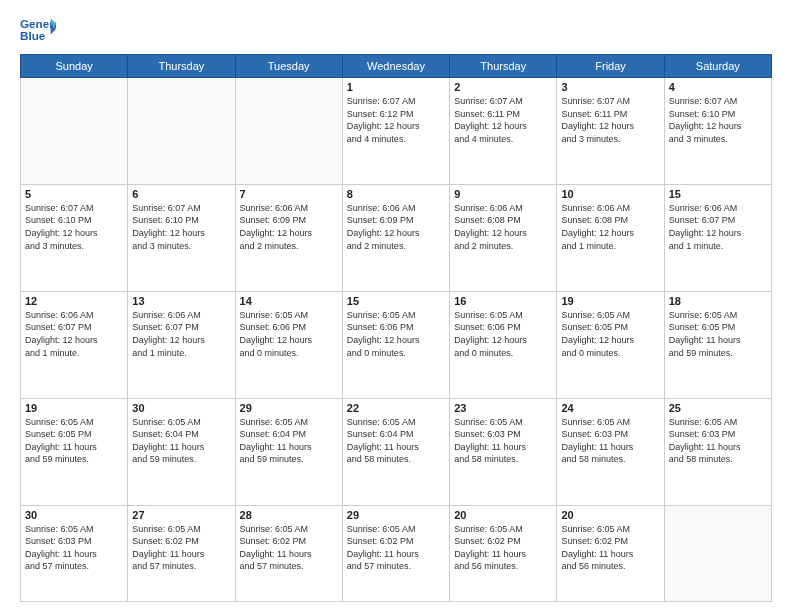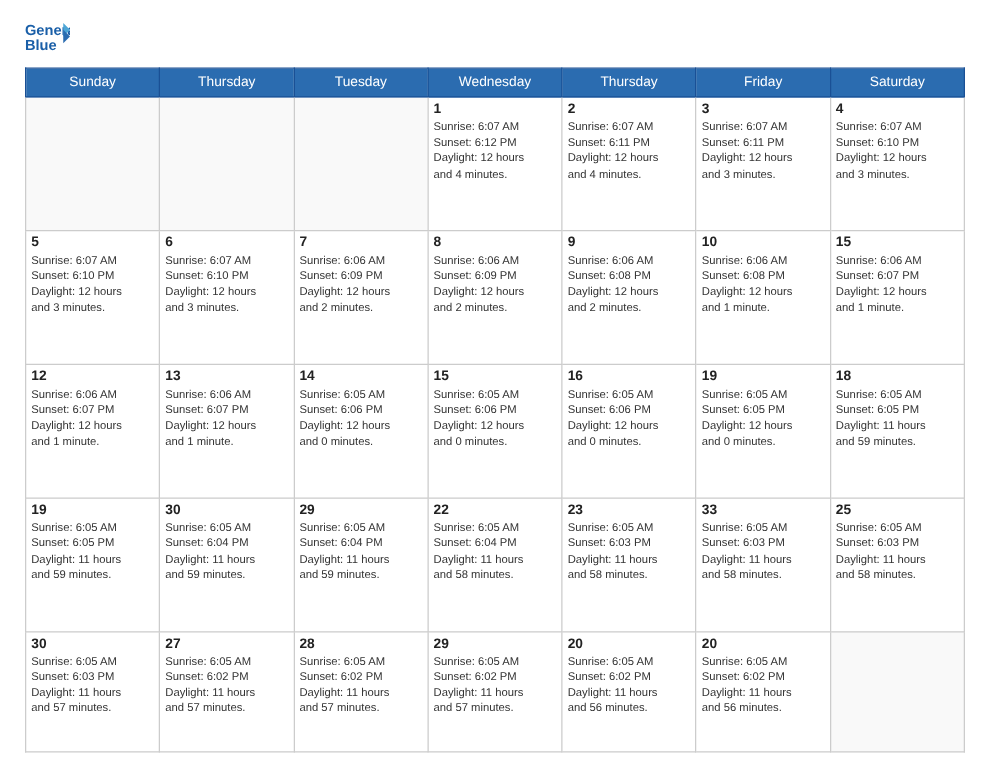--- a/index.html
+++ b/index.html
@@ -284,21 +284,21 @@
 and 58 minutes.</div>
           </td>
           <td>
             <div class="day-num">23</div>
             <div class="day-info" style="white-space: pre-line;">Sunrise: 6:05 AM
 Sunset: 6:03 PM
 Daylight: 11 hours
 and 58 minutes.</div>
           </td>
           <td>
-            <div class="day-num">33</div>
+            <div class="day-num">24</div>
             <div class="day-info" style="white-space: pre-line;">Sunrise: 6:05 AM
 Sunset: 6:03 PM
 Daylight: 11 hours
 and 58 minutes.</div>
           </td>
           <td>
             <div class="day-num">25</div>
             <div class="day-info" style="white-space: pre-line;">Sunrise: 6:05 AM
 Sunset: 6:03 PM
 Daylight: 11 hours

